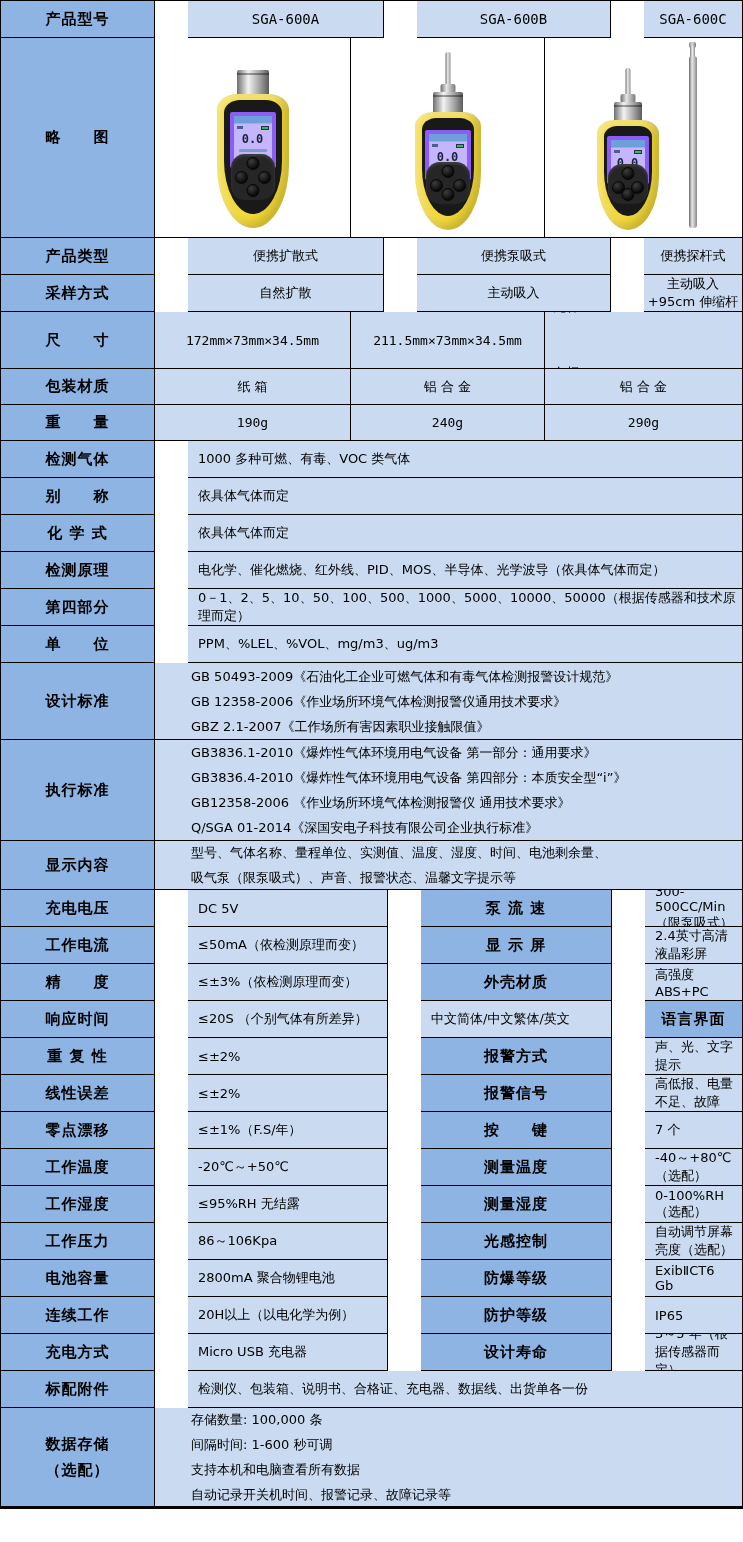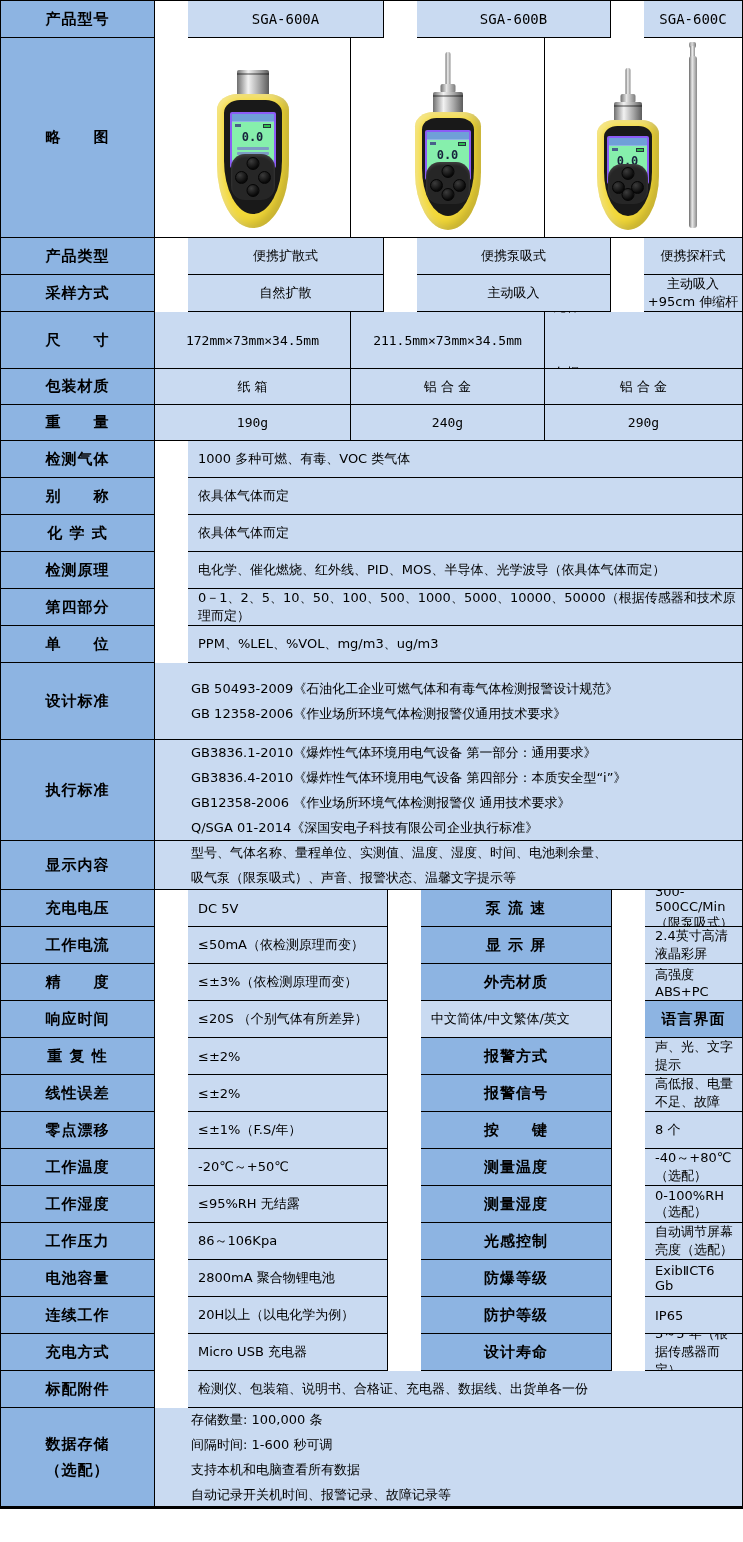--- a/index.html
+++ b/index.html
@@ -57,21 +57,21 @@
          background:linear-gradient(90deg,#6f6f6f,#f2f2f2 35%,#a5a5a5 70%,#5c5c5c);
          border-radius:2px; }
   .cap::after { content:""; position:absolute; top:3px; left:0; right:0; height:2px; background:rgba(0,0,0,.35); }
   .bod { position:absolute; left:50%; transform:translateX(-50%); width:72px;
          background:#f2d838;
          border-radius: 34px 34px 60px 60px / 26px 26px 105px 105px;
          box-shadow: inset -6px -4px 10px rgba(0,0,0,.18), inset 4px 4px 8px rgba(255,255,255,.45); }
   .panel { position:absolute; left:7px; right:7px; top:6px; bottom:14px; background:#191919;
            border-radius: 28px 28px 50px 50px / 22px 22px 92px 92px; }
   .screen { position:absolute; left:50%; transform:translateX(-50%); top:12px; width:46px; height:56px;
-            background:#86efac; border:2px solid #8b5cf6; border-radius:2px; overflow:hidden; }
+            background:#c4b5fd; border:4px solid #8b5cf6; border-radius:2px; overflow:hidden; }
   .scr-top { height:8px; background:#6f9fd8; border-bottom:1px solid #8fb4e4; }
   .scr-icons { height:6px; margin:1px 3px 0 3px; display:flex; justify-content:space-between; align-items:center; }
   .scr-icons i { display:block; width:6px; height:3px; background:#48608a; }
   .scr-icons .batt { width:8px; height:4px; background:#2fbf4f; border:1px solid #27313f; }
   .scr-val { text-align:center; font-size:12px; font-weight:bold; color:#17243d; line-height:16px;
              font-family:"DejaVu Sans Mono","DejaVu Sans",sans-serif; }
   .scr-line { height:3px; margin:2px 5px; background:#7d9cc4; border-radius:1px; }
   .scr-bot { position:absolute; bottom:0; left:0; right:0; height:6px; background:#88a9d7; }
   .led { position:absolute; width:5px; height:5px; border-radius:50%; background:#35e04e; box-shadow:0 0 2px #35e04e; }
   .brand { position:absolute; left:50%; transform:translateX(-50%); width:26px; height:3px; background:#c9c9c9; border-radius:1px; }
@@ -282,20 +282,21 @@
   <div class="row colsfull h37">
     <div class="cell lbl">单　　位</div>
     <div class="cell val vall">PPM、%LEL、%VOL、mg/m3、ug/m3</div>
   </div>
 
   <div class="row colsfull h77">
     <div class="cell lbl">设计标准</div>
     <div class="cell val vall multiline">
       <div>GB 50493-2009《石油化工企业可燃气体和有毒气体检测报警设计规范》</div>
       <div>GB 12358-2006《作业场所环境气体检测报警仪通用技术要求》</div>
+      <div>GBZ 2.1-2007《工作场所有害因素职业接触限值》</div>
     </div>
   </div>
 
   <div class="row colsfull h101">
     <div class="cell lbl">执行标准</div>
     <div class="cell val vall multiline">
       <div>GB3836.1-2010《爆炸性气体环境用电气设备  第一部分：通用要求》</div>
       <div>GB3836.4-2010《爆炸性气体环境用电气设备  第四部分：本质安全型“i”》</div>
       <div>GB12358-2006 《作业场所环境气体检测报警仪  通用技术要求》</div>
       <div>Q/SGA 01-2014《深国安电子科技有限公司企业执行标准》</div>
@@ -343,21 +344,21 @@
   <div class="row colspair h37">
     <div class="cell lbl">线性误差</div>
     <div class="cell val vall">≤±2%</div>
     <div class="cell lbl">报警信号</div>
     <div class="cell val vall">高低报、电量不足、故障</div>
   </div>
   <div class="row colspair h37">
     <div class="cell lbl">零点漂移</div>
     <div class="cell val vall">≤±1%（F.S/年）</div>
     <div class="cell lbl">按　　键</div>
-    <div class="cell val vall">8 个</div>
+    <div class="cell val vall">7 个</div>
   </div>
   <div class="row colspair h37">
     <div class="cell lbl">工作温度</div>
     <div class="cell val vall">-20℃～+50℃</div>
     <div class="cell lbl">测量温度</div>
     <div class="cell val vall">-40～+80℃ （选配）</div>
   </div>
   <div class="row colspair h37">
     <div class="cell lbl">工作湿度</div>
     <div class="cell val vall">≤95%RH 无结露</div>

